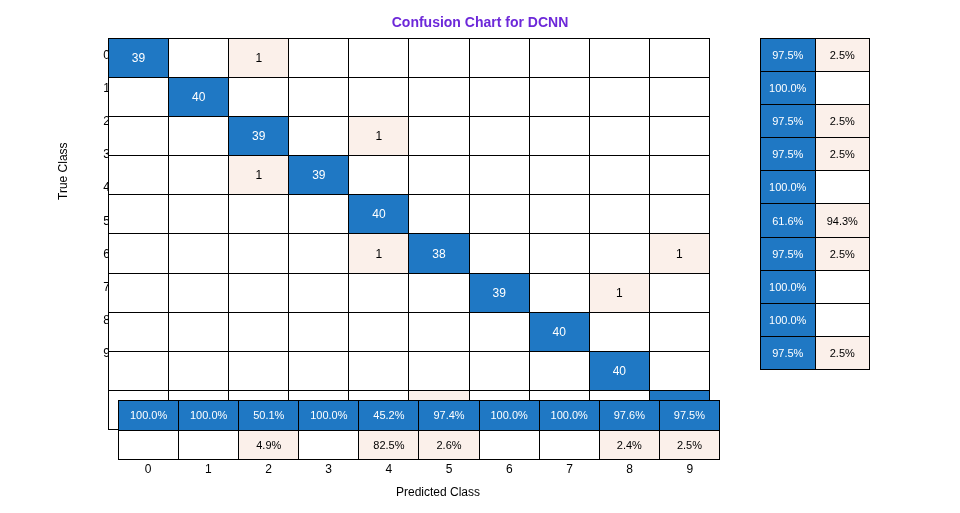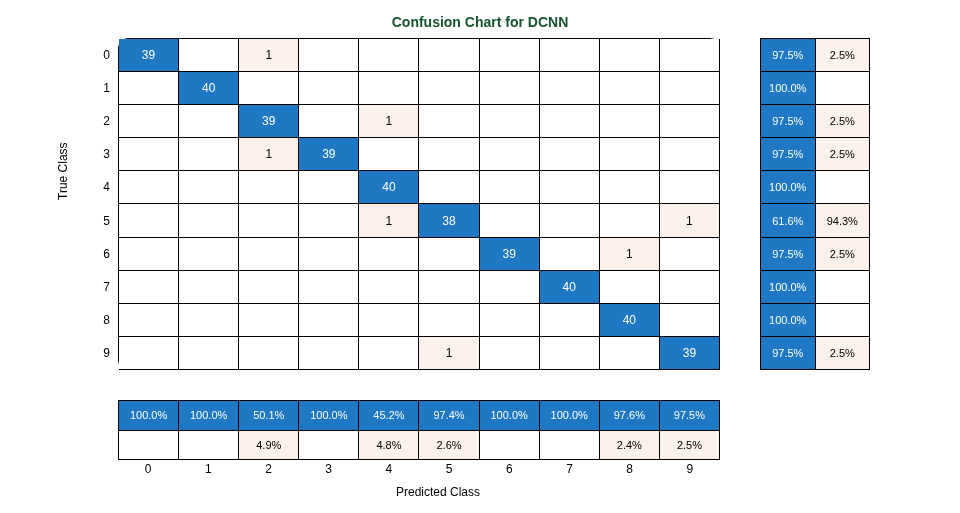--- a/index.html
+++ b/index.html
@@ -13,21 +13,21 @@
     overflow: hidden;
   }
   .title {
     position: absolute;
     top: 14px;
     left: 0;
     right: 0;
     text-align: center;
     font-size: 14px;
     font-weight: bold;
-    color: #14532d;
+    color: #6d28d9;
   }
   .ylabel {
     position: absolute;
     left: 56px;
     top: 200px;
     font-size: 12px;
     color: #000;
     transform: rotate(-90deg);
     transform-origin: left top;
     white-space: nowrap;
@@ -38,29 +38,28 @@
     width: 876px;
     bottom: 14px;
     font-size: 12px;
     color: #000;
     text-align: center;
   }
 
   
   .matrix {
     position: absolute;
-    left: 118px;
+    left: 108px;
     top: 38px;
     width: 602px;
-    height: 332px;
+    height: 392px;
     box-sizing: border-box;
     display: grid;
     grid-template-columns: repeat(10, 1fr);
     grid-template-rows: repeat(10, 1fr);
-    border-radius: 10px;
   }
   .matrix .cell {
     border-right: 1px solid #000;
     border-bottom: 1px solid #000;
     box-sizing: border-box;
     display: flex;
     align-items: center;
     justify-content: center;
     font-size: 12px;
     background: #fff;
@@ -311,21 +310,21 @@
     <div class="cell blue">45.2%</div>
     <div class="cell blue">97.4%</div>
     <div class="cell blue">100.0%</div>
     <div class="cell blue">100.0%</div>
     <div class="cell blue">97.6%</div>
     <div class="cell blue">97.5%</div>
     <div class="cell"></div>
     <div class="cell"></div>
     <div class="cell orange-1">4.9%</div>
     <div class="cell"></div>
-    <div class="cell orange-1">4.8%</div>
+    <div class="cell orange-1">82.5%</div>
     <div class="cell orange-1">2.6%</div>
     <div class="cell"></div>
     <div class="cell"></div>
     <div class="cell orange-1">2.4%</div>
     <div class="cell orange-1">2.5%</div>
   </div>
 <div class="xticks">
     <div>0</div>
     <div>1</div>
     <div>2</div>

